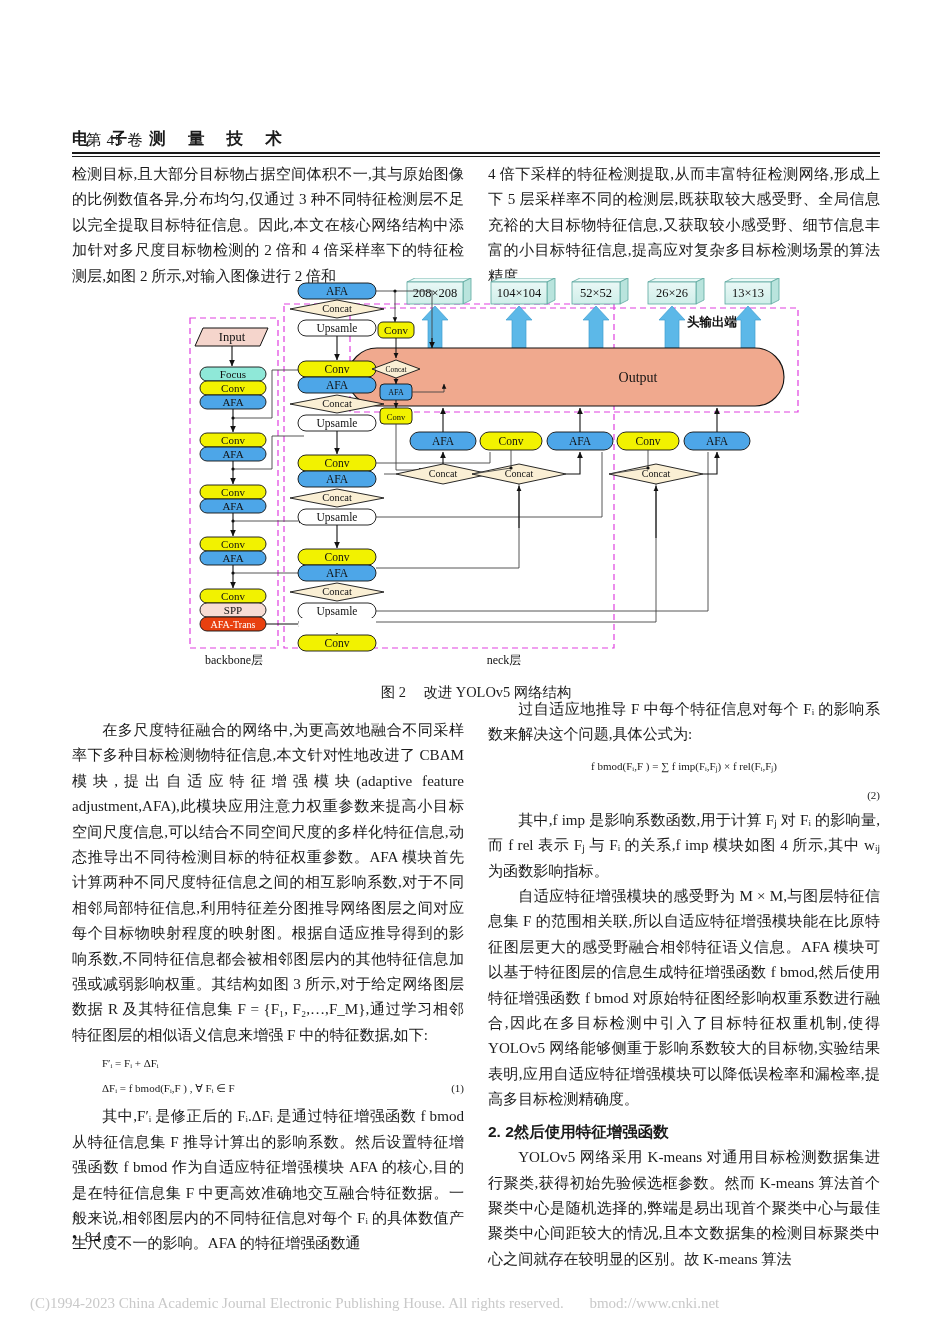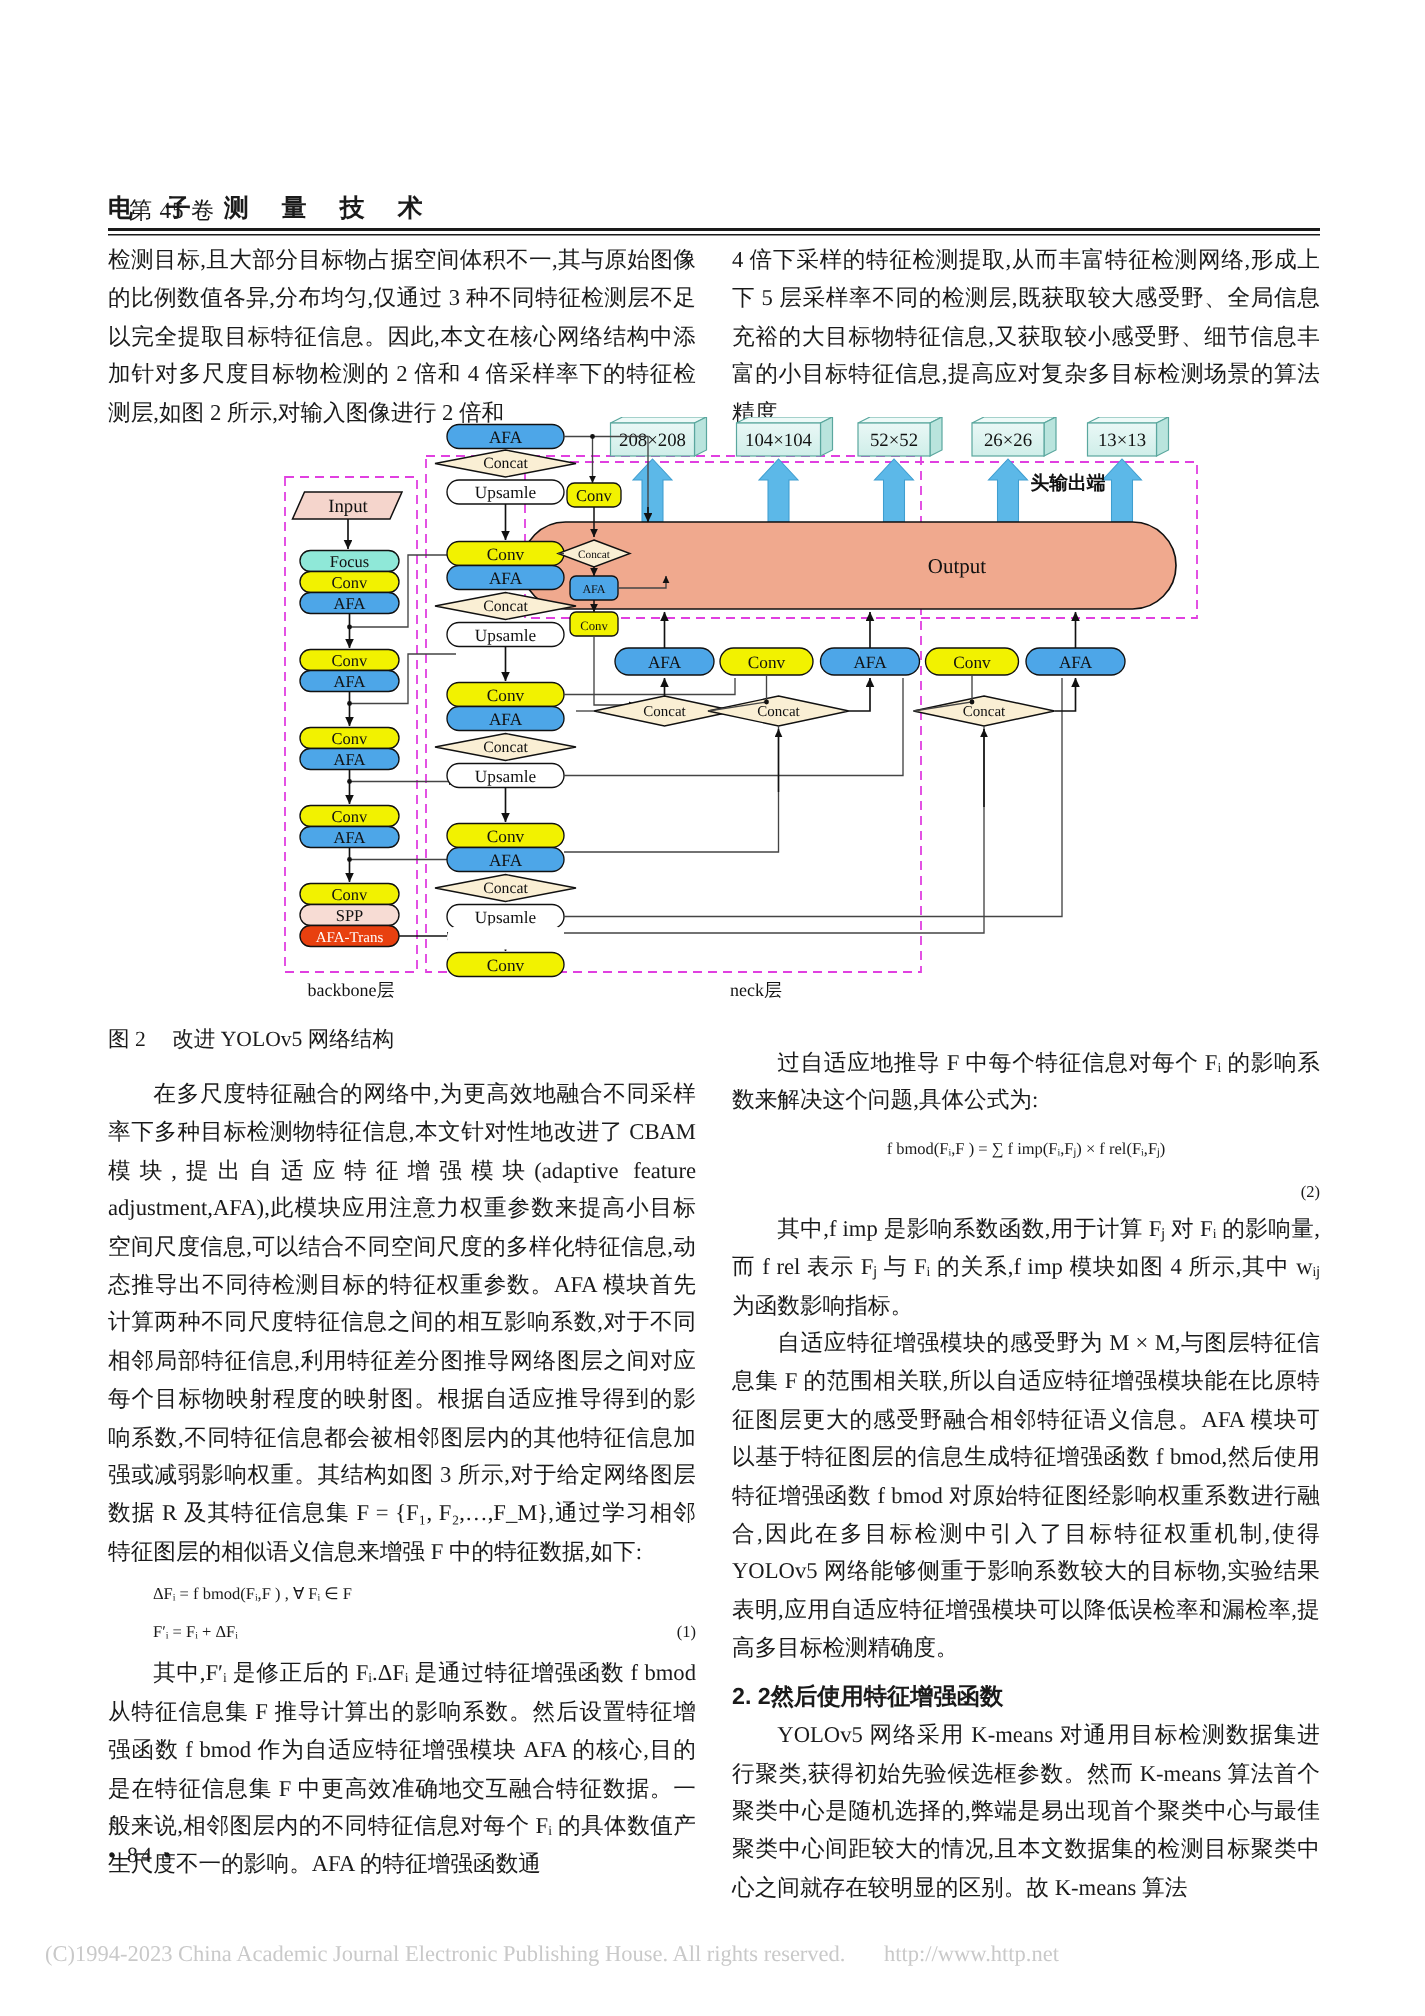--- a/index.html
+++ b/index.html
@@ -24,21 +24,21 @@
   
   .fml{position:relative;margin:3px 0 3px 0;font-size:11px;line-height:25px;}
   .fml .num{position:absolute;right:0;}
   .fmlline{padding-left:30px;}
 
   h4.sec{font-size:15.5px;font-weight:bold;margin:6px 0 1px 0;font-family:"Liberation Sans",sans-serif;}
   h4.sec .sn{}
 
   
   .figwrap{position:absolute;left:72px;top:278px;width:808px;height:410px;}
-  .figcap{position:absolute;left:72px;top:683px;width:808px;font-size:14.4px;}
+  .figcap{position:absolute;left:72px;top:683px;width:808px;text-align:center;font-size:14.4px;}
   .figcap .fl{margin-right:14px;}
 
   svg{display:block;}
 
   
   .pageno{position:absolute;left:72px;top:1229px;font-size:14.5px;letter-spacing:2px;}
   .footer{position:absolute;left:30px;top:1295px;width:890px;font-size:15px;color:#c9c9c9;white-space:nowrap;}
   .footer .url{margin-left:22px;}
 </style>
 </head>
@@ -302,22 +302,22 @@
   </div>
 
   <div class="figcap">
     <span class="fl">图 2</span>
     <span>改进 YOLOv5 网络结构</span>
   </div>
 
   <div class="col colL-bot">
     <p class="ind" style="margin:0">在多尺度特征融合的网络中,为更高效地融合不同采样率下多种目标检测物特征信息,本文针对性地改进了 CBAM 模块,提出自适应特征增强模块(adaptive feature adjustment,AFA),此模块应用注意力权重参数来提高小目标空间尺度信息,可以结合不同空间尺度的多样化特征信息,动态推导出不同待检测目标的特征权重参数。AFA 模块首先计算两种不同尺度特征信息之间的相互影响系数,对于不同相邻局部特征信息,利用特征差分图推导网络图层之间对应每个目标物映射程度的映射图。根据自适应推导得到的影响系数,不同特征信息都会被相邻图层内的其他特征信息加强或减弱影响权重。其结构如图 3 所示,对于给定网络图层数据 R 及其特征信息集 F = {F₁, F₂,…,F_M},通过学习相邻特征图层的相似语义信息来增强 F 中的特征数据,如下:</p>
     <div class="fml">
+      <div class="fmlline">F′ᵢ = Fᵢ + ΔFᵢ</div>
       <div class="fmlline">ΔFᵢ = f bmod(Fᵢ,F ) , ∀ Fᵢ ∈ F</div>
-      <div class="fmlline">F′ᵢ = Fᵢ + ΔFᵢ</div>
       <span class="num" style="top:25px">(1)</span>
     </div>
     <p class="ind" style="margin:0">其中,F′ᵢ 是修正后的 Fᵢ.ΔFᵢ 是通过特征增强函数 f bmod 从特征信息集 F 推导计算出的影响系数。然后设置特征增强函数 f bmod 作为自适应特征增强模块 AFA 的核心,目的是在特征信息集 F 中更高效准确地交互融合特征数据。一般来说,相邻图层内的不同特征信息对每个 Fᵢ 的具体数值产生尺度不一的影响。AFA 的特征增强函数通</p>
   </div>
 
   <div class="col colR-bot">
     <p class="ind" style="margin:0">过自适应地推导 F 中每个特征信息对每个 Fᵢ 的影响系数来解决这个问题,具体公式为:</p>
     <div class="fml" style="text-align:center;margin:6px 0 0 0">
       <span>f bmod(Fᵢ,F ) = ∑ f imp(Fᵢ,Fⱼ) × f rel(Fᵢ,Fⱼ)</span>
       <div style="text-align:right;margin-top:4px"><span>(2)</span></div>
@@ -327,16 +327,16 @@
     <h4 class="sec">
       <span class="sn">2. 2</span><span>然后使用特征增强函数</span>
     </h4>
     <p class="ind" style="margin:0">YOLOv5 网络采用 K-means 对通用目标检测数据集进行聚类,获得初始先验候选框参数。然而 K-means 算法首个聚类中心是随机选择的,弊端是易出现首个聚类中心与最佳聚类中心间距较大的情况,且本文数据集的检测目标聚类中心之间就存在较明显的区别。故 K-means 算法</p>
   </div>
 
   <div class="pageno">• 84 •</div>
 
   <div class="footer">
     <span>(C)1994-2023 China Academic Journal Electronic Publishing House. All rights reserved.</span>
-    <span class="url">http://www.http.net</span>
+    <span class="url">bmod://www.cnki.net</span>
   </div>
 
 </div>
 
 </body></html>

